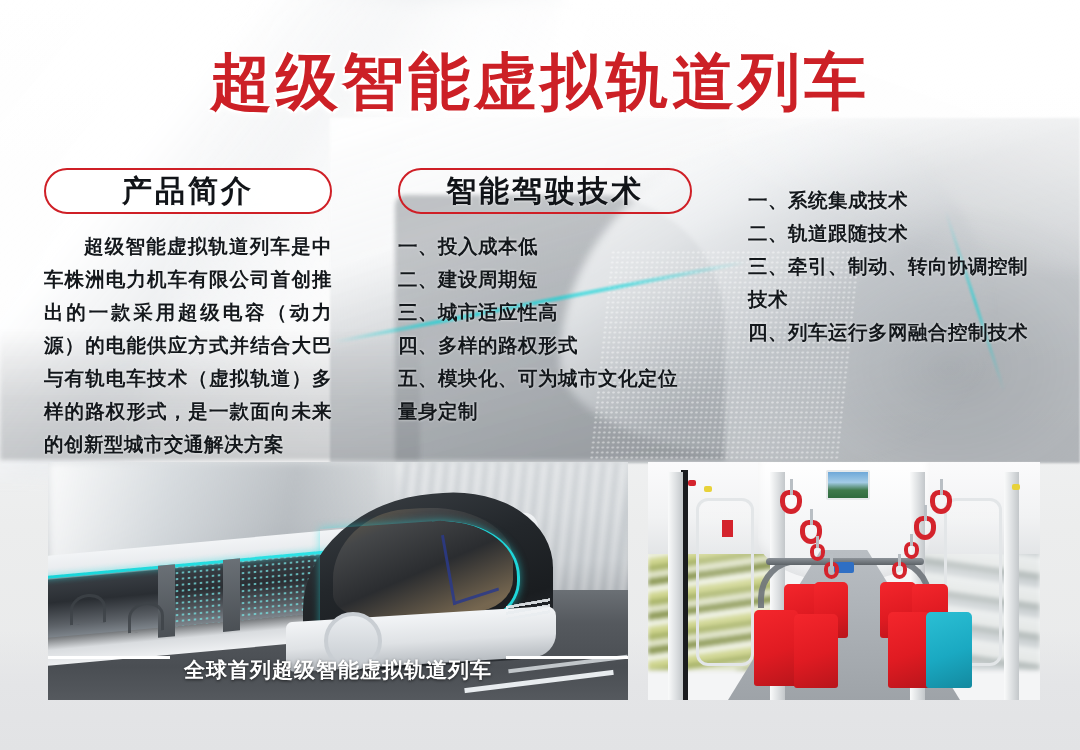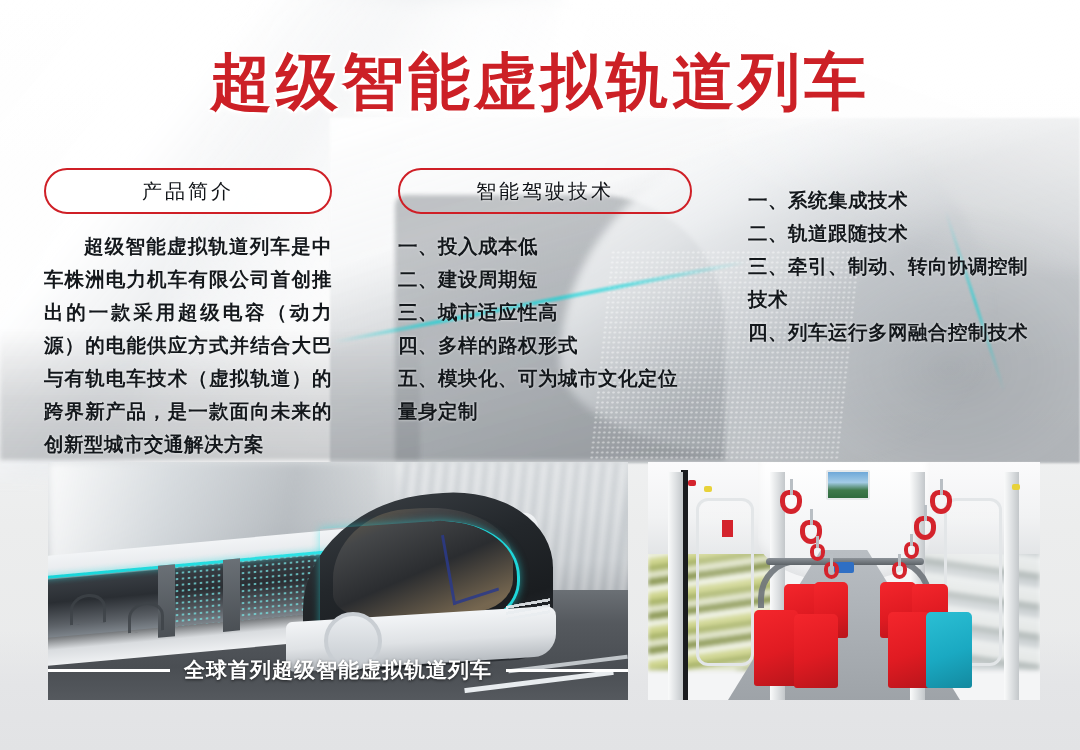--- a/index.html
+++ b/index.html
@@ -114,21 +114,21 @@
 
   .pill {
     height:46px;
     border:2.5px solid #cf1f26;
     border-radius:26px;
     background:transparent;
     display:flex; align-items:center; justify-content:center;
   }
   .pill-1 { background:rgba(255,255,255,.92); }
   .pill-label {
-    font-size:20px; font-weight:400; color:#111418;
+    font-size:30px; font-weight:700; color:#111418;
     letter-spacing:3px;
     text-shadow:0 0 3px rgba(255,255,255,.85);
   }
 
   .body-text {
     margin-top:16px;
     font-size:19.5px;
     line-height:33px;
     font-weight:700;
     color:#14181c;
@@ -250,21 +250,21 @@
   }
   .tram-headlight {
     position:absolute; left:458px; top:140px; width:44px; height:16px;
     background:repeating-linear-gradient(180deg,#e9edf0 0 3px, rgba(0,0,0,0) 3px 6px);
     transform:skewY(-10deg);
     opacity:.9;
   }
 
   .caption-row {
     position:absolute; left:0; bottom:16px; width:580px;
-    display:flex; align-items:center; justify-content:center; gap:14px;
+    display:flex; align-items:flex-start; justify-content:center; gap:14px;
   }
   .caption-rule { height:3px; background:#ffffff; width:130px; flex:0 0 auto; }
   .caption-text {
     font-size:21px; font-weight:700; color:#ffffff; letter-spacing:1px;
     white-space:nowrap;
     text-shadow:0 1px 3px rgba(0,0,0,.65);
   }
 
   
   .int-scene { position:absolute; inset:0; background:#f4f5f6; }
@@ -372,21 +372,21 @@
     <div class="bg-soft-right"></div>
     <div class="bg-floor"></div>
   </div>
 
   <h1 class="title">超级智能虚拟轨道列车</h1>
 
   <section class="col col-1">
     <div class="pill pill-1">
       <span class="pill-label">产品简介</span>
     </div>
-    <p class="body-text intro">超级智能虚拟轨道列车是中车株洲电力机车有限公司首创推出的一款采用超级电容（动力源）的电能供应方式并结合大巴与有轨电车技术（虚拟轨道）的跨界新产品，是一款面向未来的创新型城市交通解决方案</p>
+    <p class="body-text intro">超级智能虚拟轨道列车是中车株洲电力机车有限公司首创推出的一款采用超级电容（动力源）的电能供应方式并结合大巴与有轨电车技术（虚拟轨道）多样的路权形式，是一款面向未来的创新型城市交通解决方案</p>
   </section>
 
   <section class="col col-2">
     <div class="pill">
       <span class="pill-label">智能驾驶技术</span>
     </div>
     <div class="body-text">
       <div class="bullet">一、投入成本低</div>
       <div class="bullet">二、建设周期短</div>
       <div class="bullet">三、城市适应性高</div>

